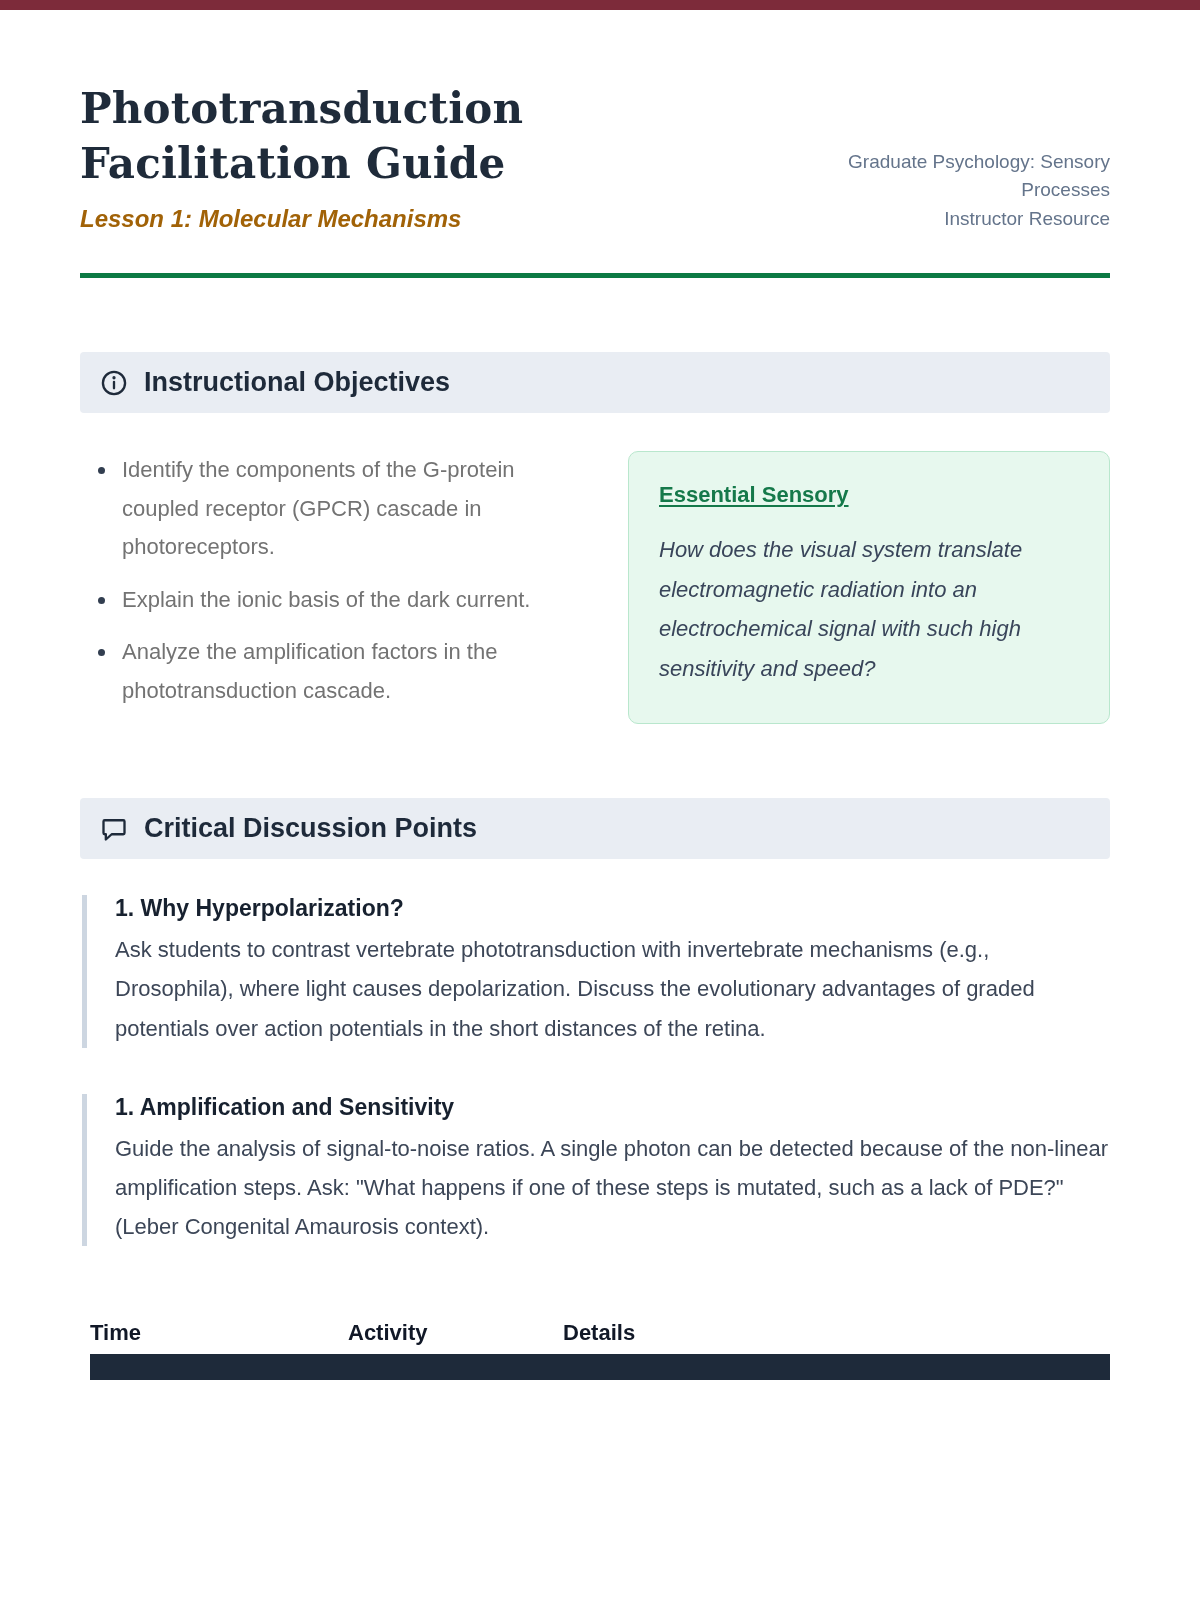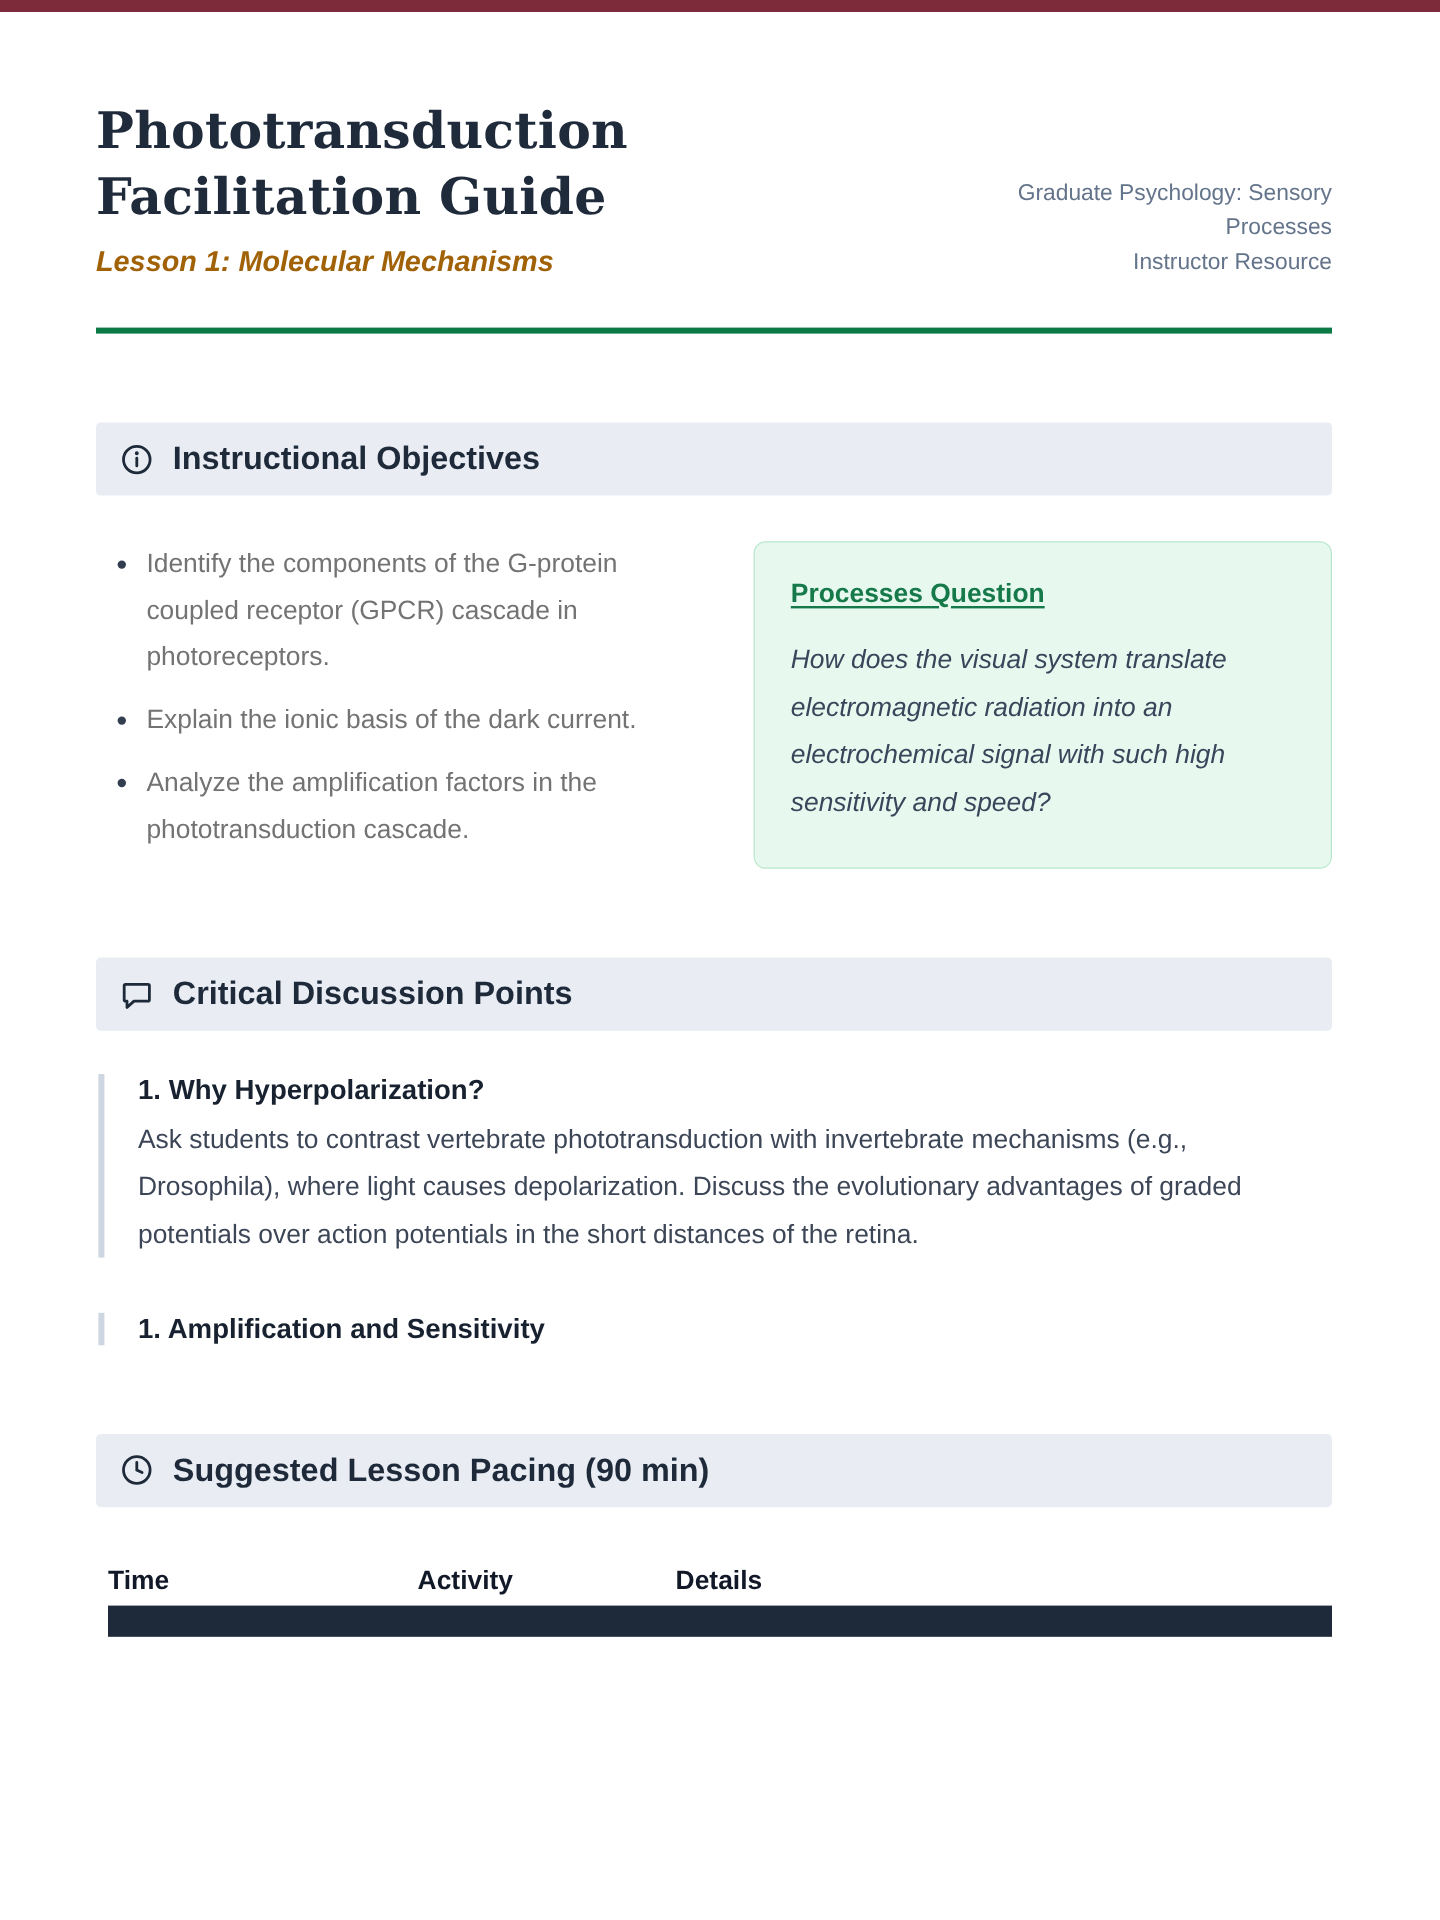--- a/index.html
+++ b/index.html
@@ -180,52 +180,46 @@
     </div>
 
     <div class="obj-row">
       <ul class="objectives">
         <li>Identify the components of the G-protein coupled receptor (GPCR) cascade in photoreceptors.</li>
         <li>Explain the ionic basis of the dark current.</li>
         <li>Analyze the amplification factors in the phototransduction cascade.</li>
       </ul>
 
       <aside class="eq-box">
-        <h3>Processes Question</h3>
+        <h3>Essential Sensory</h3>
         <p>How does the visual system translate electromagnetic radiation into an electrochemical signal with such high sensitivity and speed?</p>
       </aside>
     </div>
   </section>
 
   <section class="section">
     <div class="band">
       <svg width="28" height="28" viewBox="0 0 24 24" fill="none" stroke="#1e2a3a" stroke-width="2" stroke-linejoin="round" stroke-linecap="round">
         <path d="M4 4.5 h16 a1 1 0 0 1 1 1 v10 a1 1 0 0 1 -1 1 h-10 l-5 4.5 v-4.5 h-1 a1 1 0 0 1 -1 -1 v-10 a1 1 0 0 1 1 -1 z"></path>
       </svg>
       <h2>Critical Discussion Points</h2>
     </div>
 
     <div class="point">
       <h4>1. Why Hyperpolarization?</h4>
       <p>Ask students to contrast vertebrate phototransduction with invertebrate mechanisms (e.g., Drosophila), where light causes depolarization. Discuss the evolutionary advantages of graded potentials over action potentials in the short distances of the retina.</p>
     </div>
 
     <div class="point">
       <h4>1. Amplification and Sensitivity</h4>
+      <p>Guide the analysis of signal-to-noise ratios. A single photon can be detected because of the non-linear amplification steps. Ask: "What happens if one of these steps is mutated, such as a lack of PDE?" (Leber Congenital Amaurosis context).</p>
     </div>
   </section>
 
   <section class="section">
-    <div class="band">
-      <svg width="28" height="28" viewBox="0 0 24 24" fill="none" stroke="#1e2a3a" stroke-width="2" stroke-linecap="round">
-        <circle cx="12" cy="12" r="9.5"></circle>
-        <polyline points="12,6.5 12,12 15.8,13.8"></polyline>
-      </svg>
-      <h2>Suggested Lesson Pacing (90 min)</h2>
-    </div>
 
     <div class="pacing-table">
       <div class="thead-row">
         <div>Time</div>
         <div>Activity</div>
         <div>Details</div>
       </div>
       <div class="dark-row"></div>
     </div>
   </section>

